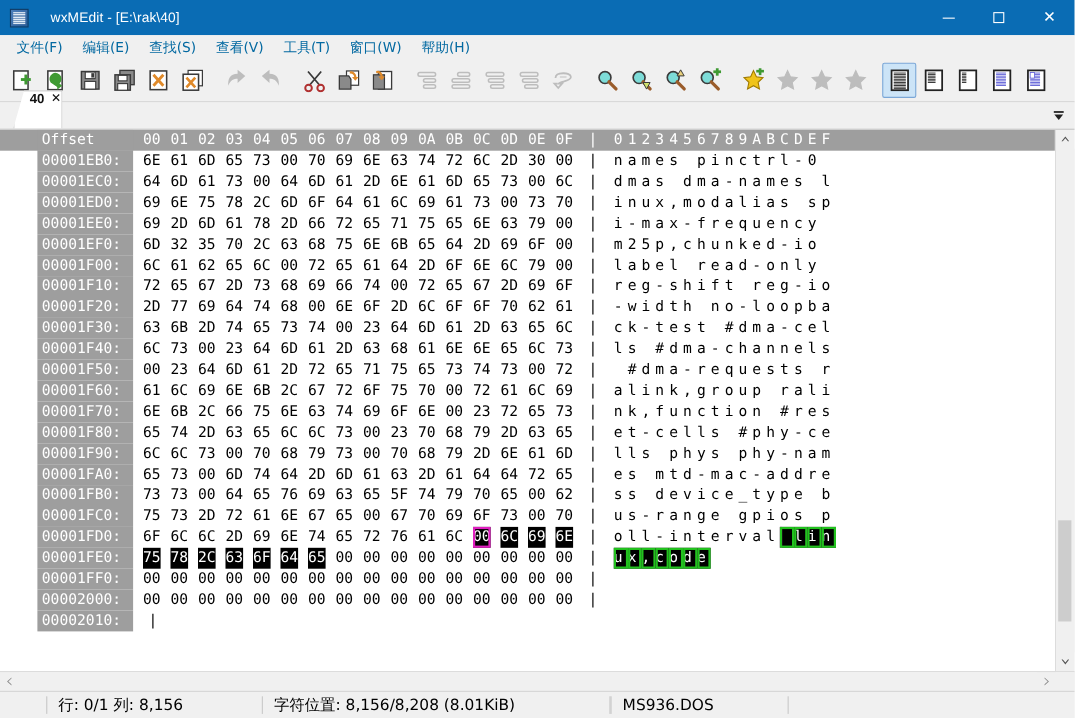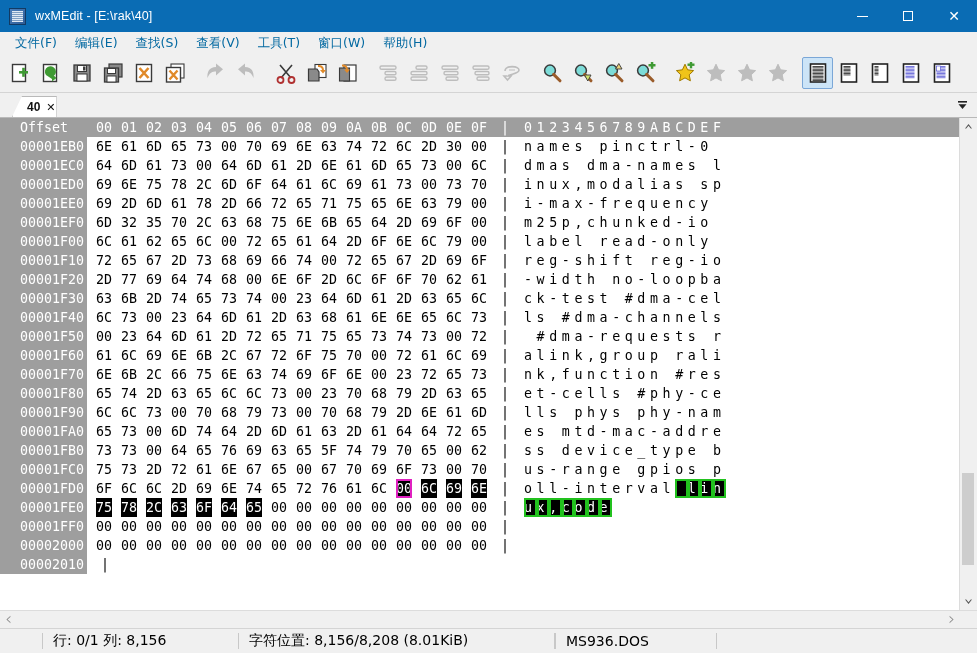--- a/index.html
+++ b/index.html
@@ -8,20 +8,21 @@
     font-family:"Liberation Sans","DejaVu Sans",sans-serif;
     font-size:12px;color:#000;
     -webkit-font-smoothing:none;
   }
   #app{position:relative;width:977px;height:653px;background:#f0f0f0;display:flex;flex-direction:column;}
 
   
   .titlebar{
     height:32px;background:#0a6cb4;display:flex;align-items:center;
     flex:0 0 32px;
+    gap:11px;
   }
   .title-icon{
     width:17px;height:17px;margin-left:9px;margin-right:9px;
     background:linear-gradient(135deg,#4a7ebb 0%,#2d5c96 100%);
     border:1px solid #123a63;box-sizing:border-box;
     position:relative;flex:0 0 auto;
   }
   .title-icon:before{
     content:"";position:absolute;left:2px;top:2px;right:2px;bottom:2px;
     background:
@@ -57,22 +58,22 @@
   .tb.sel{background:#cce4f7;border:1px solid #7ba7d7;box-sizing:border-box;border-radius:2px;}
   .tb svg{display:block;}
   .tb-sep{width:9px;}
 
   
   .tabbar{
     height:24px;flex:0 0 24px;background:#f0f0f0;display:flex;align-items:flex-end;
     position:relative;padding-left:12px;
   }
   .tab{
-    height:21px;background:#fff;border:1px solid #b9b9b9;border-bottom:none;
-    display:flex;align-items:center;padding:0 0 0 14px;gap:6px;
+    height:35px;background:#fff;border:1px solid #b9b9b9;border-bottom:none;
+    display:flex;align-items:flex-start;padding:0 0 0 14px;gap:6px;
     font-size:12px;font-weight:bold;color:#111;position:relative;
     clip-path:polygon(10px 0,100% 0,100% 100%,0 100%);
     box-sizing:border-box;
   }
   .tab-close{font-size:11px;font-weight:bold;color:#111;}
   .tab-dropdown{
     position:absolute;right:6px;bottom:3px;width:18px;height:18px;
     display:flex;align-items:center;justify-content:center;
   }
 
@@ -81,22 +82,22 @@
   .hexpane{
     flex:1 1 auto;position:relative;overflow:hidden;background:#fff;
     font-family:"DejaVu Sans Mono","Liberation Mono",monospace;
     font-size:13.3px;line-height:19px;
   }
   .hdr{
     display:flex;background:#9e9e9e;color:#fff;height:19px;line-height:19px;white-space:pre;
   }
   .row{display:flex;height:19px;line-height:19px;white-space:pre;}
   .off{
-    background:#9e9e9e;color:#fff;padding-left:20px;padding-right:5px;
-    flex:0 0 auto;width:87px;box-sizing:border-box;
+    background:#9e9e9e;color:#fff;padding-left:4px;padding-right:5px;
+    flex:0 0 auto;width:87px;box-sizing:border-box;margin-left:34px;
   }
   .hdr .off{color:#fff;}
   .hexcells{flex:0 0 auto;padding-left:9px;display:flex;}
   .cell{width:25px;text-align:left;display:inline-block;}
   .cell i{font-style:normal;display:inline-block;}
   .bar{padding-left:5px;padding-right:0px;color:#000;flex:0 0 auto;width:14px;}
   .hdr .bar{color:#fff;}
   .ascii{flex:0 0 auto;padding-left:9px;display:flex;}
   .ach{width:12.6px;display:inline-block;text-align:left;}
   .sel-byte{background:#000;color:#fff;}

